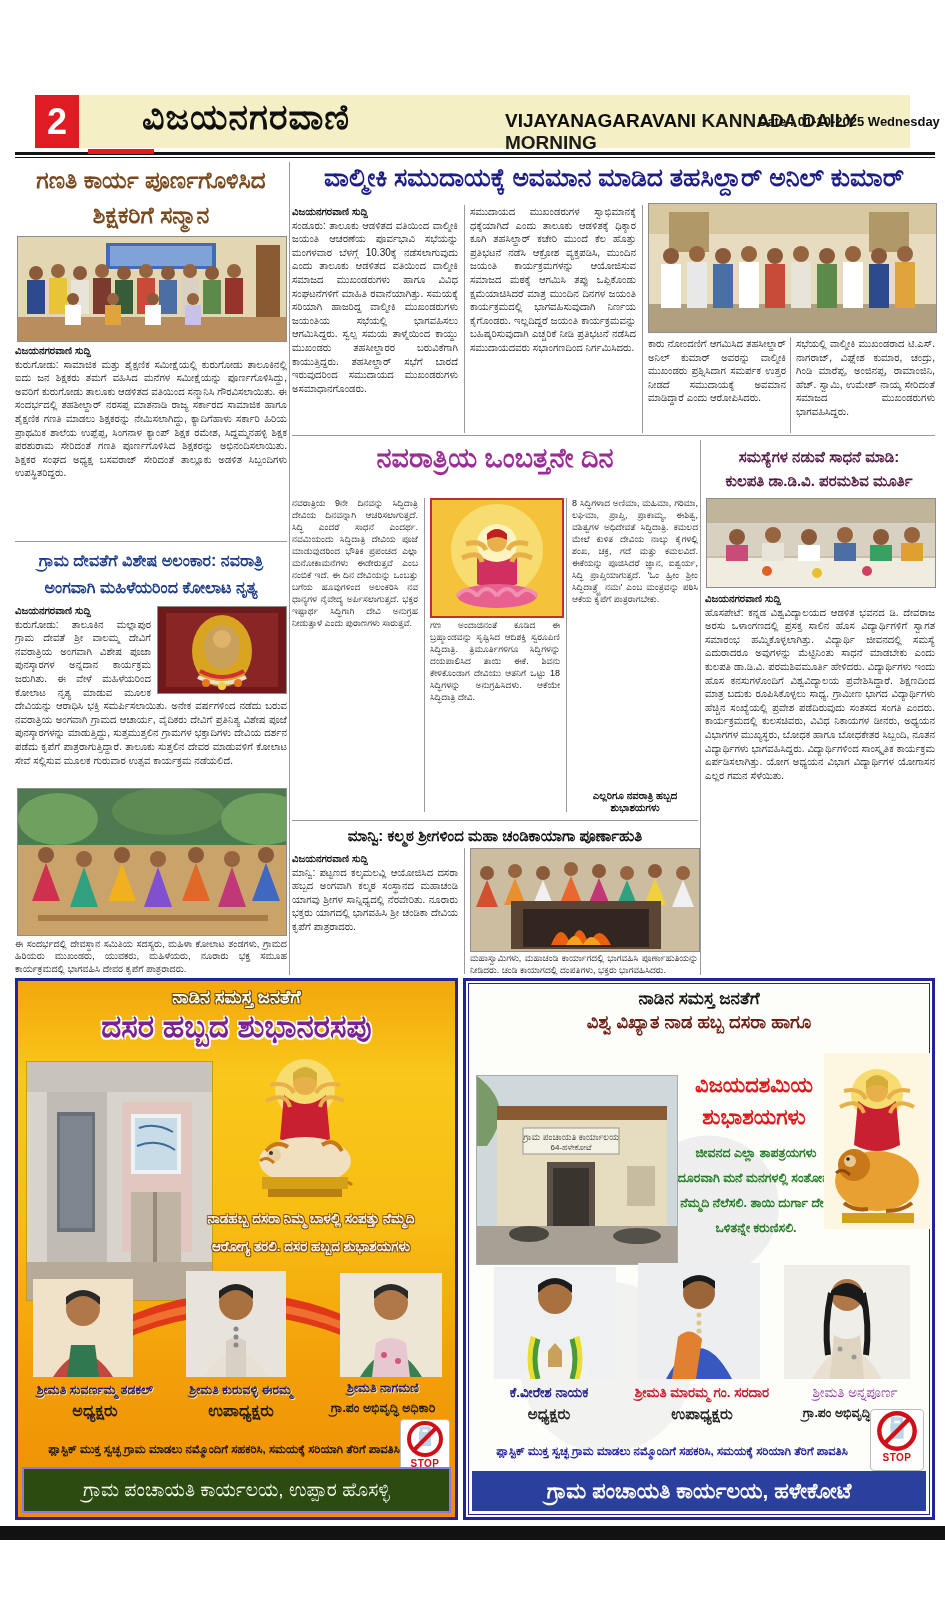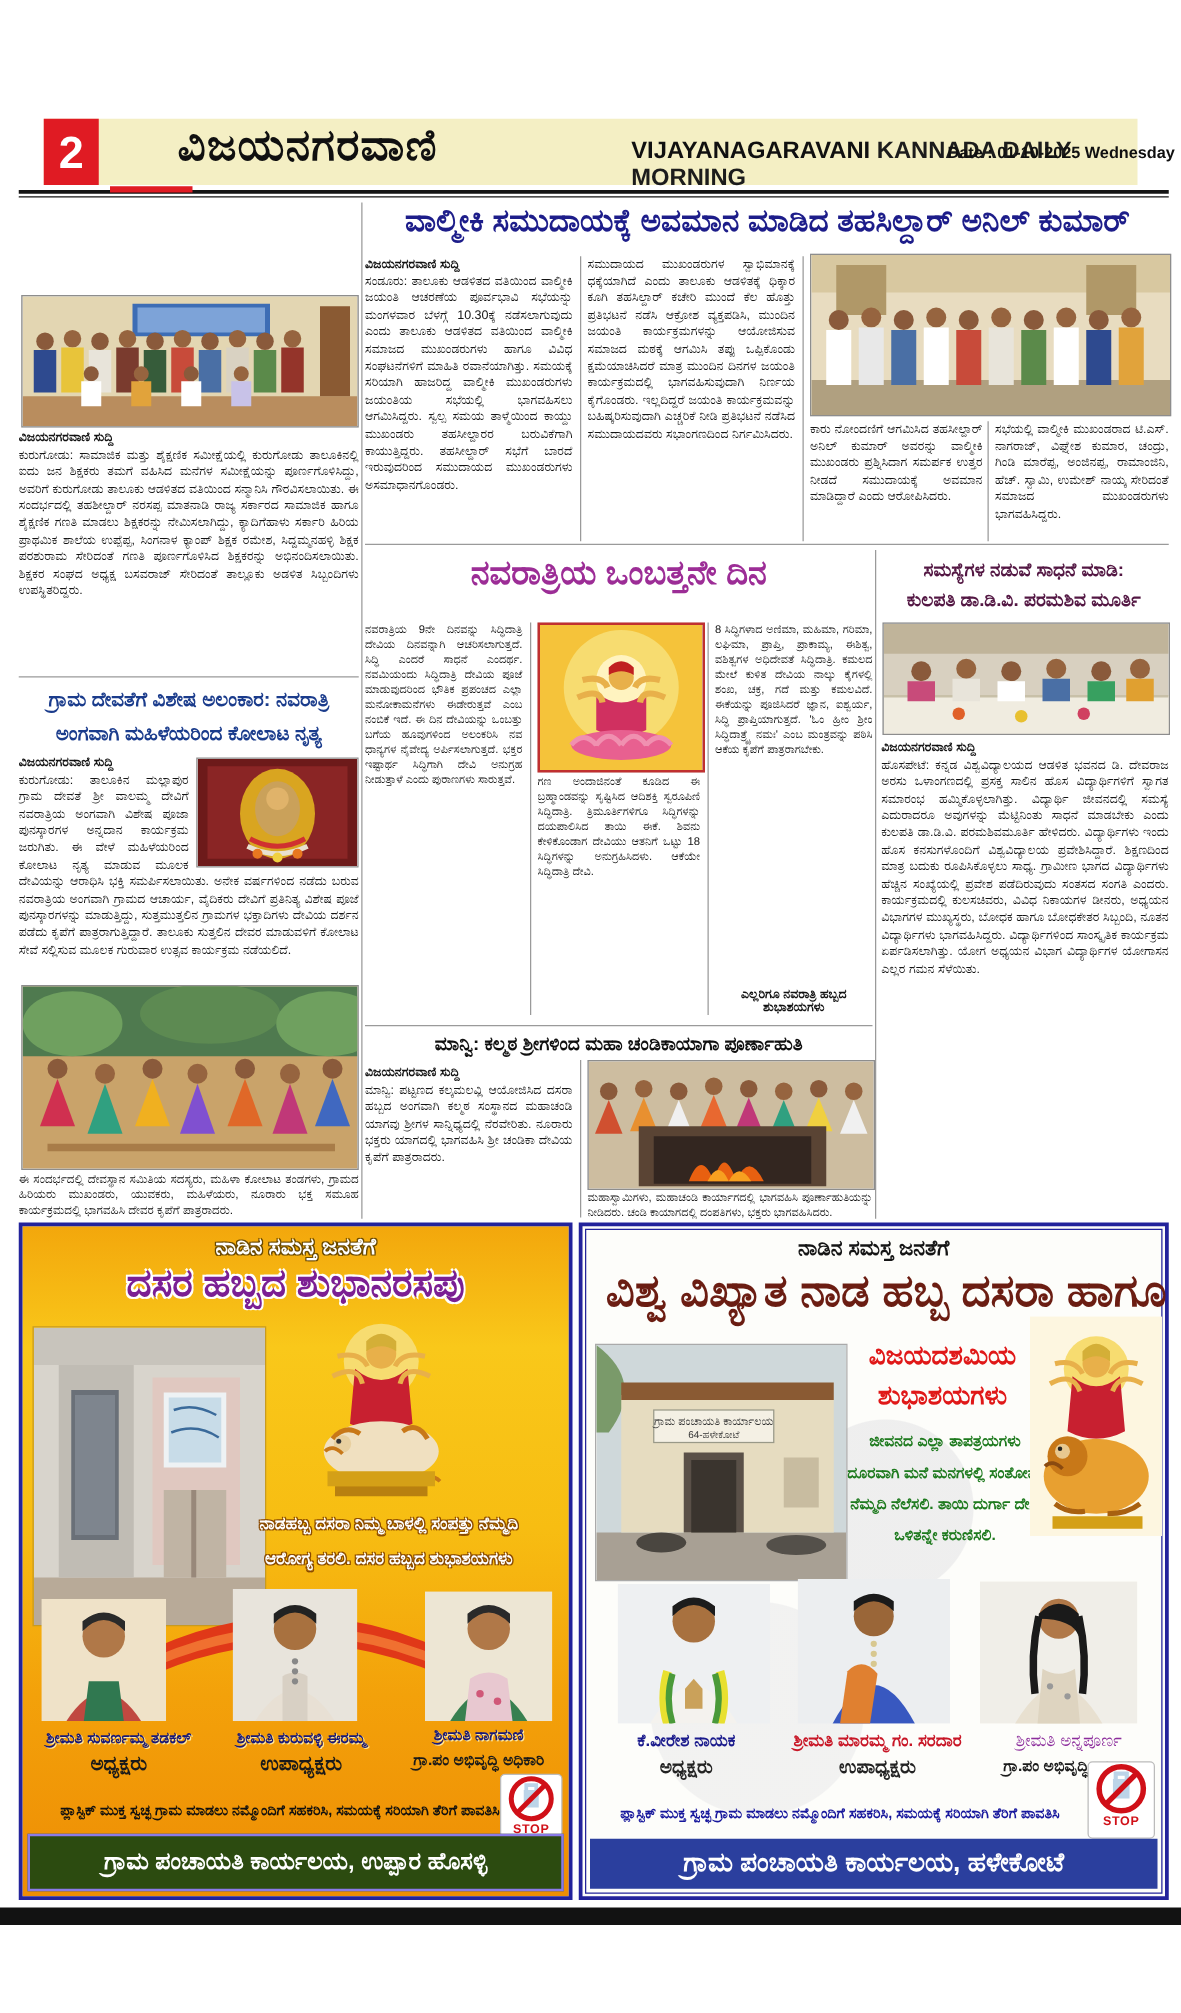--- a/index.html
+++ b/index.html
@@ -46,23 +46,23 @@
      text-shadow:1.5px 1.5px 0 #ffffff,-1.5px -1.5px 0 #ffffff,1.5px -1.5px 0 #ffffff,-1.5px 1.5px 0 #ffffff;}
   .wish-l{position:absolute;left:150px;top:224px;width:286px;text-align:center;color:#ffffff;font-weight:bold;font-size:13.5px;line-height:2.1;
      text-shadow:1px 1px 0 #8a4a00,-1px -1px 0 #8a4a00,1px -1px 0 #8a4a00,-1px 1px 0 #8a4a00;}
   .name-col{position:absolute;text-align:center;}
   .name-l{font-weight:bold;font-size:12.5px;color:#181878;text-shadow:1px 1px 0 #ffe9a0;}
   .role-l{font-weight:bold;font-size:16px;color:#1a1a1a;margin-top:4px;}
   .role-sm{font-weight:bold;font-size:12.5px;color:#1a1a1a;margin-top:4px;line-height:1.3;}
   .plastic-l{position:absolute;left:6px;top:462px;width:400px;text-align:center;font-weight:bold;font-size:11.5px;color:#101010;}
   .wishers-l{position:absolute;left:30px;top:485px;width:340px;text-align:center;font-weight:bold;font-size:13px;color:#a01020;}
   .footer-l{position:absolute;left:4px;right:4px;bottom:4px;height:42px;background:#2c4b10;border:2px solid #8a7ae8;
-     color:#ffffff;font-weight:bold;font-size:19px;display:flex;align-items:center;justify-content:center;}
+     color:#ffffff;font-weight:normal;font-size:19px;display:flex;align-items:center;justify-content:center;}
   .ad-tagline-r{position:absolute;left:0;top:8px;width:100%;text-align:center;color:#151515;font-weight:bold;font-size:17px;}
-  .ad-title-r{position:absolute;left:0;top:31px;width:100%;text-align:center;color:#6b1d12;font-weight:bold;font-size:36px;padding-left:10px;}
+  .ad-title-r{position:absolute;left:0;top:31px;width:100%;text-align:center;color:#6b1d12;font-weight:bold;font-size:18px;}
   .sub-r{position:absolute;left:218px;width:140px;text-align:center;color:#e01818;font-weight:bold;font-size:21px;}
   .msg-r{position:absolute;left:210px;top:160px;width:160px;text-align:center;color:#1e7a1e;font-weight:bold;font-size:12.5px;line-height:2.0;}
   .name-r1{font-weight:bold;font-size:13.5px;color:#1a1a8c;}
   .name-r2{font-weight:bold;font-size:13.5px;color:#c81626;}
   .name-r3{font-weight:normal;font-size:13.5px;color:#8c2d9c;}
   .role-r{font-weight:bold;font-size:15px;color:#222;margin-top:4px;}
   .plastic-r{position:absolute;left:6px;top:464px;width:400px;text-align:center;font-weight:bold;font-size:11.5px;color:#16169c;}
   .wishers-r{position:absolute;left:40px;top:487px;width:340px;text-align:center;font-weight:bold;font-size:13px;color:#d01020;}
   .footer-r{position:absolute;left:6px;right:6px;bottom:6px;height:40px;background:#2b3f9e;
      color:#ffffff;font-weight:bold;font-size:21px;display:flex;align-items:center;justify-content:center;}
@@ -86,20 +86,21 @@
   <div class="toprule"></div>
   <div class="toprule2"></div>
   <div class="red-accent"></div>
 
   <div class="vline" style="left:289px;top:162px;height:813px;"></div>
   <div class="vline" style="left:700px;top:440px;height:535px;"></div>
   <div class="hline" style="left:292px;top:435px;width:643px;"></div>
   <div class="hline" style="left:292px;top:820px;width:406px;"></div>
   <div class="hline" style="left:15px;top:541px;width:272px;"></div>
 
+  <div class="hl-a">ಗಣತಿ ಕಾರ್ಯ ಪೂರ್ಣಗೊಳಿಸಿದ ಶಿಕ್ಷಕರಿಗೆ ಸನ್ಮಾನ</div>
   <div class="photo" style="left:17px;top:236px;width:268px;height:104px;">
     <svg viewBox="0 0 268 104" preserveAspectRatio="none">
       <rect width="268" height="104" fill="#e3d6b2"></rect>
       <rect y="80" width="268" height="24" fill="#b98d5e"></rect>
       <rect x="88" y="6" width="110" height="26" fill="#3d6db5"></rect>
       <rect x="92" y="9" width="102" height="20" fill="#7da3d8"></rect>
       <rect x="238" y="8" width="24" height="72" fill="#8a5a33"></rect>
       <g>
         <circle cx="18" cy="36" r="7" fill="#8a5a3b"></circle>
           <rect x="9" y="43" width="18" height="34" fill="#2e4a8f"></rect>

